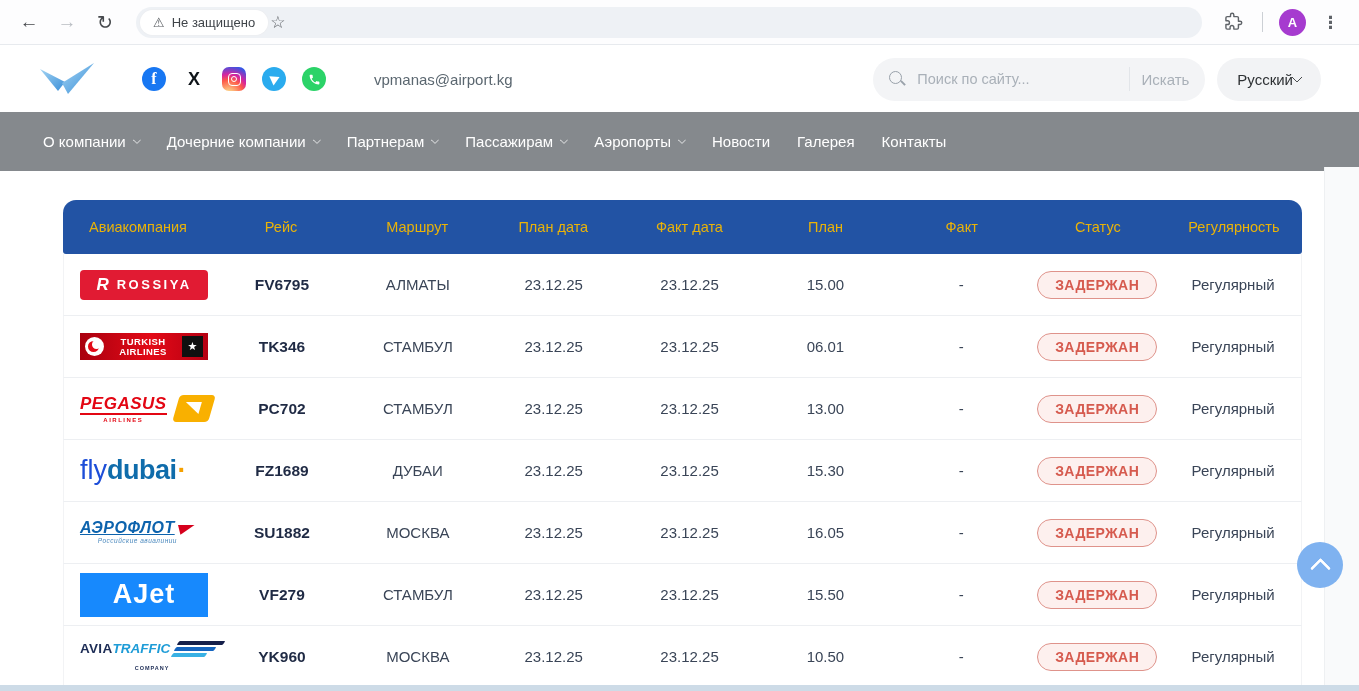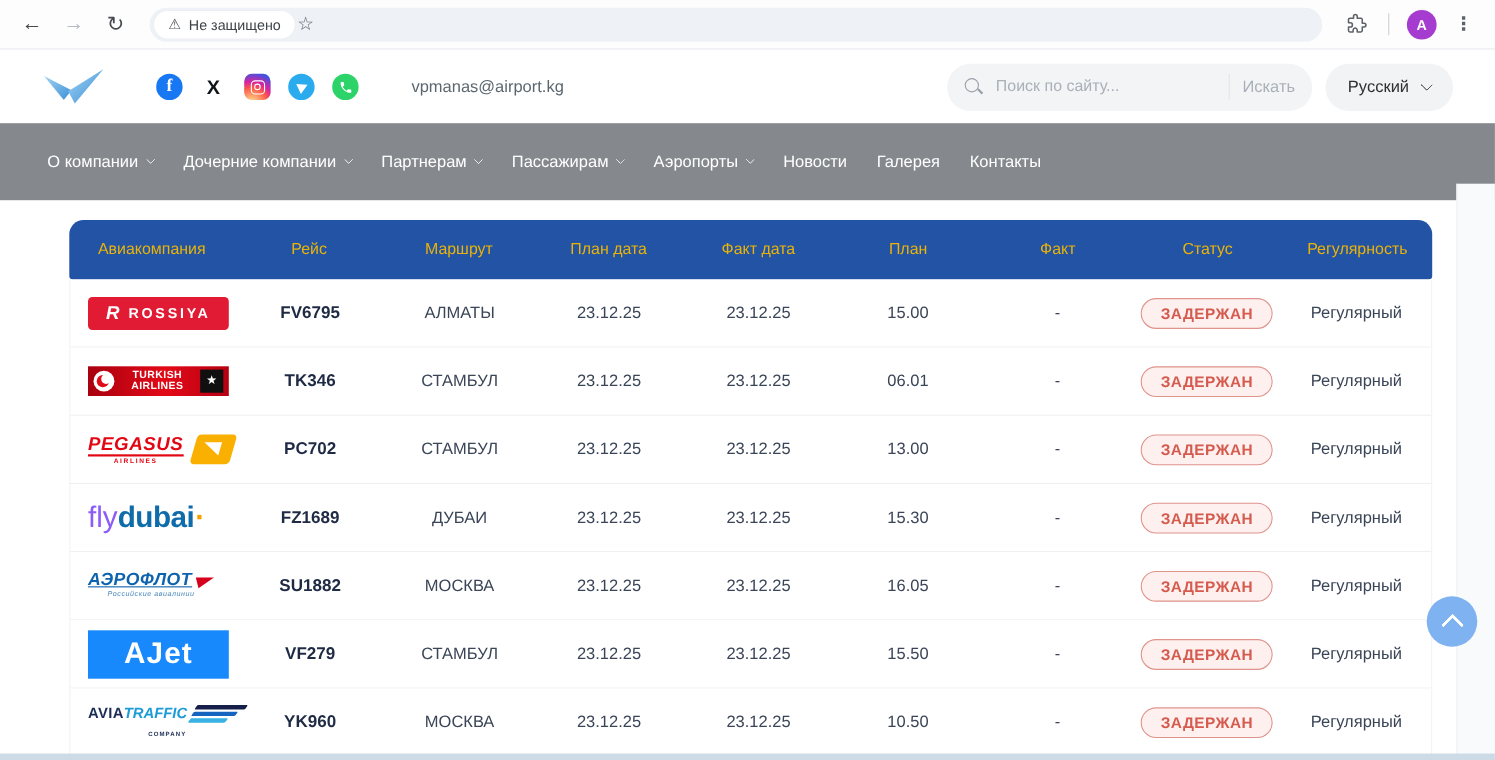--- a/index.html
+++ b/index.html
@@ -51,27 +51,27 @@
   .mag::before { content:''; position:absolute; left:0; top:0; width:11px; height:11px;
     border:1.9px solid #99a1aa; border-radius:50%; }
   .mag::after { content:''; position:absolute; left:11px; top:11px; width:6px; height:2px;
     background:#99a1aa; transform:rotate(45deg); }
   .search-input { border:none; outline:none; background:transparent; flex:1; font-size:14.5px;
     color:#333; font-family:inherit; min-width:0; }
   .search-input::placeholder { color:#a9b0b8; }
   .search-divider { width:1px; height:24px; background:#e2e5e9; }
   .search-btn { background:none; border:none; color:#a9b0b8; font-size:15px; font-family:inherit; cursor:pointer; }
   .lang-pill { margin-left:12px; height:43px; padding:0 20px; background:#f2f3f5; border-radius:22px;
-    display:flex; align-items:center; gap:12px; font-size:15px; color:#2e3134; cursor:pointer; }
+    display:flex; align-items:center; gap:0; font-size:15px; color:#2e3134; cursor:pointer; }
   .chev { width:8px; height:8px; border-right:1.8px solid currentColor; border-bottom:1.8px solid currentColor;
     transform:rotate(45deg); margin-top:-4px; border-radius:1px; display:inline-block; }
   .chev-sm { width:6px; height:6px; border-width:1.5px; opacity:.9; }
 
   
-  .main-nav { position:absolute; top:112px; left:0; right:0; height:70px; background:#85898d;
+  .main-nav { position:absolute; top:112px; left:0; right:0; height:59px; background:#85898d;
     display:flex; align-items:center; padding:15px 43px; gap:27px; }
   .nav-item { display:flex; align-items:center; gap:8px; color:#fff; font-size:15px; cursor:pointer; white-space:nowrap; }
 
   
   .table-wrap { position:absolute; left:63px; top:200px; width:1239px; }
   .t-head { height:54px; background:#2253a4; border-radius:13px 13px 3px 3px; display:grid;
     grid-template-columns:150px repeat(8,1fr); align-items:center; color:#eab308; font-size:14.5px; }
   .t-head .hcell { text-align:center; font-weight:500; }
   .t-row { height:62px; display:grid; grid-template-columns:150px repeat(8,1fr); align-items:center;
     border-bottom:1px solid #edeff2; border-left:1px solid #f2f3f5; border-right:1px solid #f2f3f5; background:#fff; }
@@ -99,21 +99,21 @@
   .lg-pegasus { display:flex; align-items:center; }
   .pg-wrap { display:flex; flex-direction:column; }
   .pg-t { color:#e30613; font-weight:800; font-style:italic; font-size:17px; letter-spacing:.5px;
     border-bottom:2.5px solid #e30613; padding-bottom:1px; }
   .pg-sub { color:#e30613; font-size:6px; font-weight:700; letter-spacing:1.5px; margin-top:2px; }
   .pg-tail { width:36px; height:27px; background:#f9b000; transform:skewX(-16deg); border-radius:4px;
     margin-left:9px; position:relative; display:block; }
   .pg-bird { position:absolute; left:8px; top:7px; width:0; height:0; border-style:solid;
     border-width:0 16px 12px 0; border-color:transparent #fff transparent transparent; display:block; }
   .lg-flydubai { display:flex; align-items:baseline; font-size:27px; }
-  .fd-fly { color:#8b5cf6; }
+  .fd-fly { color:#1d4ed8; }
   .fd-dubai { color:#0f6cab; font-weight:700; letter-spacing:-.5px; }
   .fd-dot { color:#f5a000; font-weight:700; margin-left:1px; }
   .lg-aeroflot { display:flex; flex-direction:column; }
   .af-row { display:flex; align-items:center; gap:4px; }
   .af-t { color:#0d63ad; font-weight:800; font-style:italic; font-size:16px; letter-spacing:.5px;text-decoration:underline; }
   .af-wing { width:0; height:0; border-left:16px solid #d6001c; border-top:4px solid transparent;
     border-bottom:6px solid transparent; transform:rotate(-14deg); display:block; }
   .af-sub { color:#4a88bd; font-size:6.5px; font-style:italic; margin-top:2px; letter-spacing:.5px; }
   .lg-ajet { width:128px; height:44px; background:#1789fd; color:#fff; display:flex; align-items:center;
     justify-content:center; }

